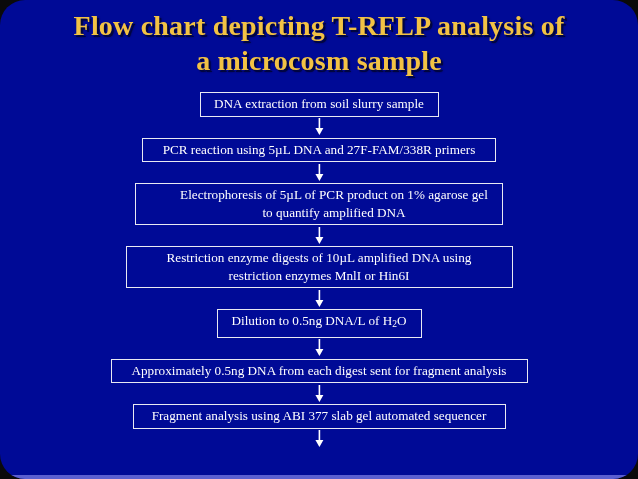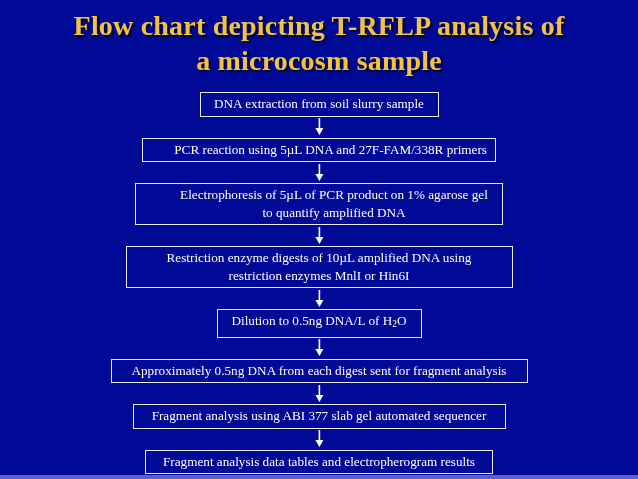--- a/index.html
+++ b/index.html
@@ -7,20 +7,21 @@
     padding: 0;
     background: #0a0a0a;
   }
   #slide {
     position: relative;
     width: 638px;
     height: 479px;
     background: #000a96;
     overflow: hidden;
     font-family: "Liberation Serif", "DejaVu Serif", serif;
+    border-radius: 25px;
   }
   
   #bottom-band {
     position: absolute;
     left: 0;
     bottom: 0;
     width: 638px;
     height: 4px;
     background: #5b5fd0;
   }
@@ -103,21 +104,21 @@
       <div class="node w-n1" style="border-color: rgb(233, 233, 242); color: rgb(255, 255, 255); font-family: Liberation Serif, serif;">DNA extraction from soil slurry sample</div>
     </div>
     <div class="arrow">
       <svg width="11" height="18" viewBox="0 0 11 18">
         <rect x="4.6" y="0" width="1.6" height="11" fill="#ffffff"></rect>
         <polygon points="1.4,10 9.4,10 5.4,17" fill="#ffffff"></polygon>
       </svg>
     </div>
 
     <div class="row">
-      <div class="node w-n2" style="border-color: rgb(233, 233, 242); color: rgb(255, 255, 255); text-align: right;">PCR reaction using 5µL DNA and 27F-FAM/338R primers</div>
+      <div class="node w-n2" style="border-color: rgb(233, 233, 242); color: rgb(255, 255, 255);">PCR reaction using 5µL DNA and 27F-FAM/338R primers</div>
     </div>
     <div class="arrow">
       <svg width="11" height="18" viewBox="0 0 11 18">
         <rect x="4.6" y="0" width="1.6" height="11" fill="#ffffff"></rect>
         <polygon points="1.4,10 9.4,10 5.4,17" fill="#ffffff"></polygon>
       </svg>
     </div>
 
     <div class="row">
       <div class="node w-n3" style="border-color: rgb(233, 233, 242); color: rgb(255, 255, 255);">Electrophoresis of 5µL of PCR product on 1% agarose gel
@@ -164,20 +165,17 @@
     <div class="row">
       <div class="node w-n7" style="border-color: rgb(233, 233, 242); color: rgb(255, 255, 255);">Fragment analysis using ABI 377 slab gel automated sequencer</div>
     </div>
     <div class="arrow">
       <svg width="11" height="18" viewBox="0 0 11 18">
         <rect x="4.6" y="0" width="1.6" height="11" fill="#ffffff"></rect>
         <polygon points="1.4,10 9.4,10 5.4,17" fill="#ffffff"></polygon>
       </svg>
     </div>
 
-    <div class="row">
-      <div class="node w-n8" style="border-color: rgb(233, 233, 242); color: rgb(255, 255, 255);">Fragment analysis data tables and electropherogram results</div>
-    </div>
 
   </div>
 
   <div id="bottom-band" style="background: rgb(91, 95, 208);"></div>
 </div>
 
 </body></html>

